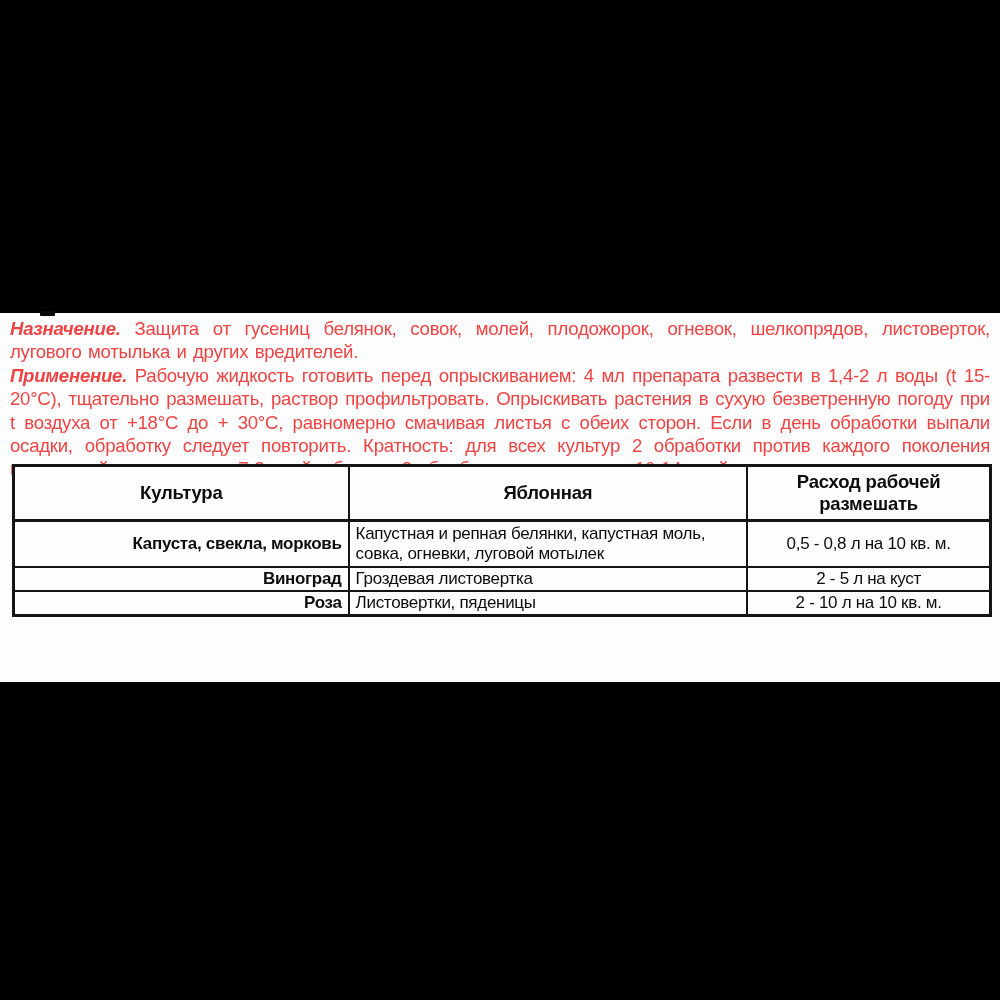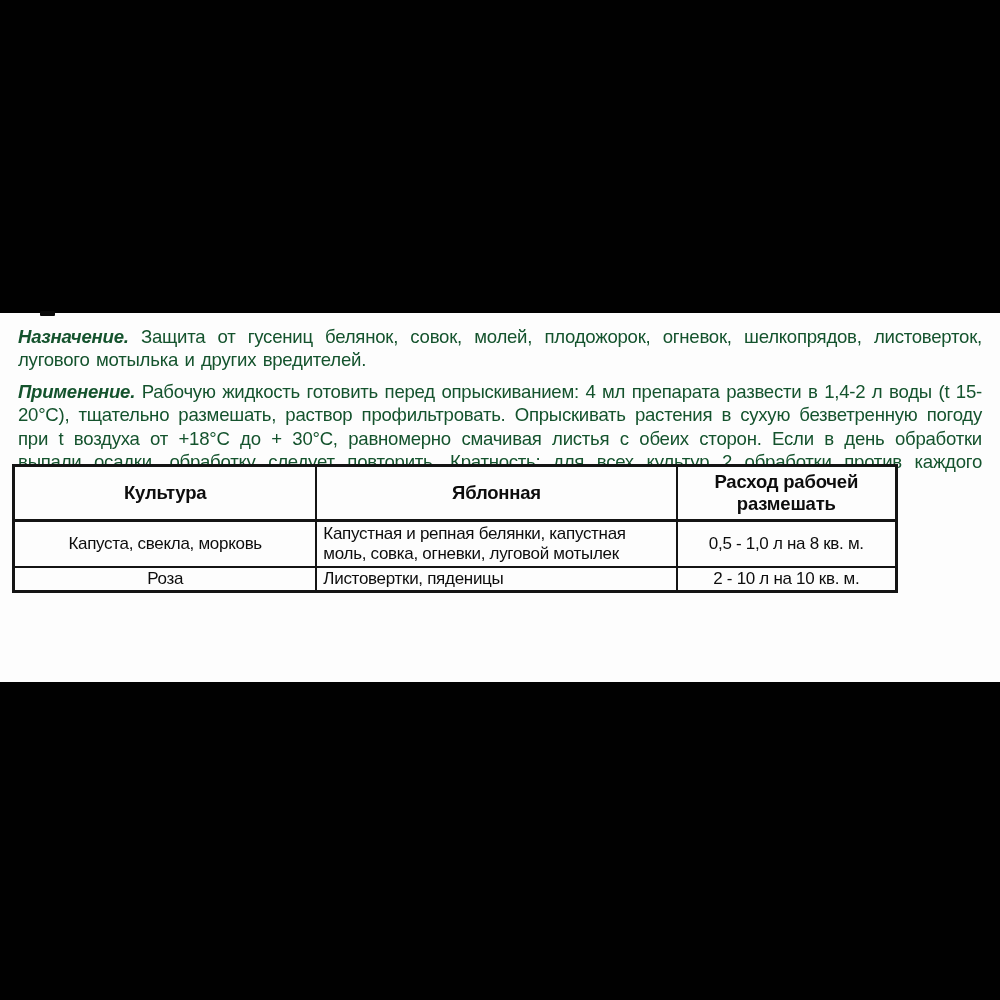--- a/index.html
+++ b/index.html
@@ -42,37 +42,37 @@
     background: #0a0a0a;
     border-radius: 1px;
   }
   .text-block {
     position: absolute;
     left: 10px;
     top: 4px;
     width: 980px;
   }
   p.para {
-    margin: 8px;
+    margin: 0;
     font-size: 18.6px;
     line-height: 23.4px;
     text-align: justify;
     letter-spacing: -0.25px;
     word-spacing: 1.5px;
-    color: #14532d;
+    color: #ef4444;
   }
   p.para .lead {
     font-weight: bold;
     font-style: italic;
   }
   table.usage {
     position: absolute;
     left: 12px;
     top: 151px;
-    width: 886px;
+    width: 980px;
     border-collapse: collapse;
     table-layout: fixed;
     background: #fdfdfd;
   }
   table.usage col.c1 { width: 34.3%; }
   table.usage col.c2 { width: 40.8%; }
   table.usage col.c3 { width: 24.9%; }
   table.usage th, table.usage td {
     border: 2px solid #141414;
     padding: 2px 6px;
@@ -86,21 +86,21 @@
     text-align: center;
     letter-spacing: -0.2px;
     padding: 4px 6px;
     border-bottom-width: 3px;
   }
   table.usage td {
     font-size: 17px;
     line-height: 20px;
     letter-spacing: -0.3px;
   }
-  td.cell-culture { text-align: center; font-size: 16.6px; }
+  td.cell-culture { text-align: right; font-size: 16.6px; font-weight: bold; }
   td.cell-pests   { text-align: left; }
   td.cell-rate    { text-align: center; font-size: 17.4px; }
   td.cell-rate .rate-line { display: block; }
   tr.row-tall td { height: 39px; }
   tr.row-short td { height: 19px; padding-top: 1px; padding-bottom: 1px; }
 </style>
 </head>
 <body>
 
 <div class="black-bar top"></div>
@@ -124,21 +124,29 @@
         <th>Культура</th>
         <th>Яблонная</th>
         <th>Расход рабочей размешать</th>
       </tr>
     </thead>
     <tbody>
       <tr class="row-tall">
         <td class="cell-culture">Капуста, свекла, морковь</td>
         <td class="cell-pests">Капустная и репная белянки, капустная моль, совка, огневки, луговой мотылек</td>
         <td class="cell-rate">
-            <span class="rate-line">0,5 - 1,0 л на 8 кв. м.</span>
+            <span class="rate-line">0,5 - 0,8 л на 10 кв. м.</span>
+            <span class="rate-line"></span>
+          </td>
+      </tr>
+      <tr class="row-short">
+        <td class="cell-culture">Виноград</td>
+        <td class="cell-pests">Гроздевая листовертка</td>
+        <td class="cell-rate">
+            <span class="rate-line">2 - 5 л на куст</span>
             <span class="rate-line"></span>
           </td>
       </tr>
       <tr class="row-short">
         <td class="cell-culture">Роза</td>
         <td class="cell-pests">Листовертки, пяденицы</td>
         <td class="cell-rate">
             <span class="rate-line">2 - 10 л на 10 кв. м.</span>
             <span class="rate-line"></span>
           </td>

